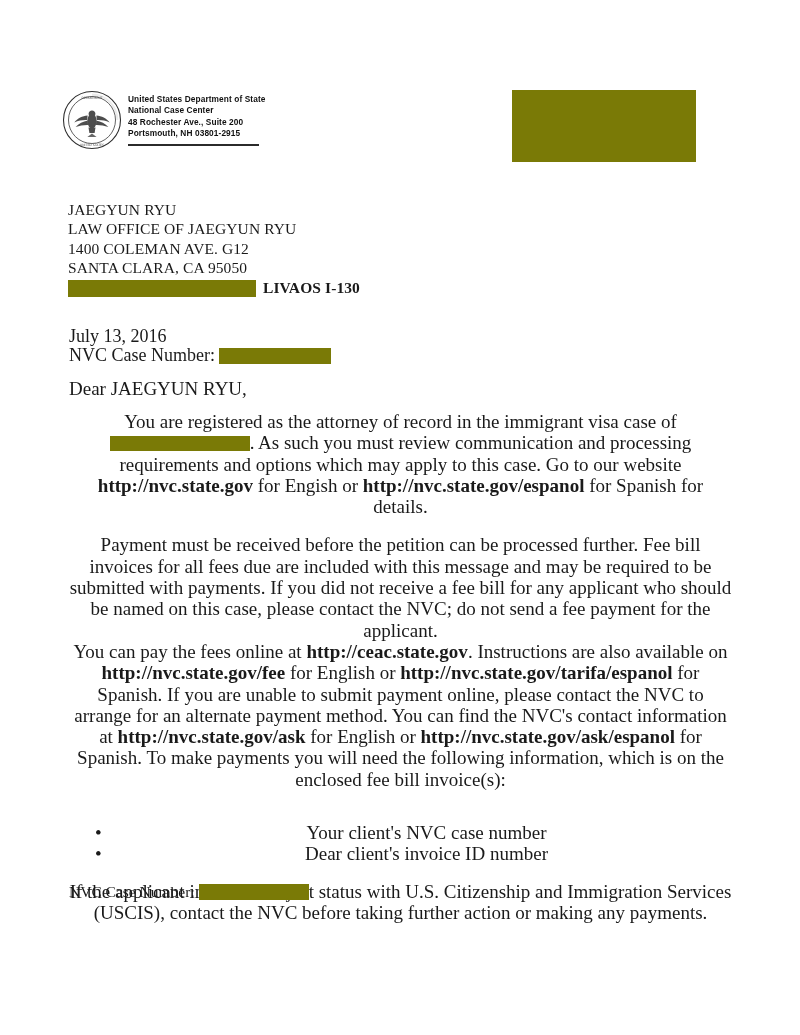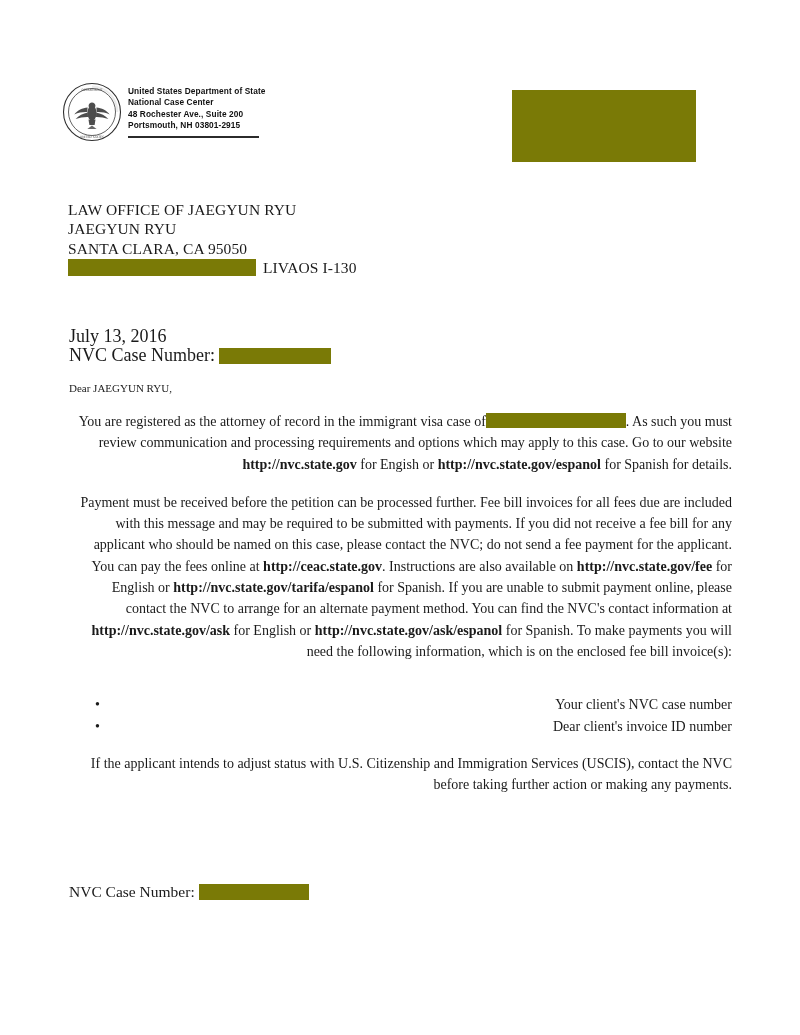--- a/index.html
+++ b/index.html
@@ -18,21 +18,21 @@
   .page {
     position: absolute;
     inset: 0;
     background: #ffffff;
   }
 
   
   .letterhead {
     position: absolute;
     left: 62px;
-    top: 82px;
+    top: 90px;
     display: flex;
     align-items: flex-start;
     justify-content: flex-end;
   }
   .seal {
     width: 60px;
     height: 60px;
     flex: 0 0 60px;
     margin-right: 6px;
   }
@@ -75,22 +75,23 @@
     position: absolute;
     left: 68px;
     top: 200px;
     font-size: 15.5px;
     line-height: 19.4px;
     letter-spacing: 0.1px;
   }
   .addr-line { white-space: nowrap; }
   .addr-case-line {
     display: flex;
-    align-items: center;
+    align-items: flex-end;
     height: 19.4px;
+    font-weight: bold;
   }
   .addr-case-line .redaction {
     width: 188px;
     height: 17px;
   }
   .addr-case-line .case-type {
     margin-left: 7px;
     white-space: nowrap;
   }
 
@@ -110,34 +111,34 @@
   .case-row .redaction {
     width: 112px;
     height: 16px;
     margin-left: 4px;
   }
 
   .salutation {
     position: absolute;
     left: 69px;
     top: 379px;
-    font-size: 11px;
+    font-size: 19px;
     line-height: 19.4px;
     text-align: center;
   }
 
   
   .body {
     position: absolute;
     left: 69px;
     top: 411px;
     width: 663px;
-    font-size: 14px;
+    font-size: 19px;
     line-height: 21.3px;
-    text-align: right;
+    text-align: center;
   }
   .body p {
     margin: 0 0 17px 0;
   }
   .body p.tight {
     margin-bottom: 0;
   }
   .body b { font-weight: bold; }
   .inline-redaction {
     display: inline-block;
@@ -217,22 +218,23 @@
       <div class="lh-line">National Case Center</div>
       <div class="lh-line">48 Rochester Ave., Suite 200</div>
       <div class="lh-line">Portsmouth, NH 03801-2915</div>
       <div class="lh-rule"></div>
     </div>
   </div>
 
   <div class="redaction block-redaction-top"></div>
 
   <div class="addr">
+    <div class="addr-line">JAEGYUN RYU</div>
     <div class="addr-line">LAW OFFICE OF JAEGYUN RYU</div>
-    <div class="addr-line">JAEGYUN RYU</div>
+    <div class="addr-line">1400 COLEMAN AVE. G12</div>
     <div class="addr-line">SANTA CLARA, CA 95050</div>
     <div class="addr-case-line">
       <span class="redaction"></span>
       <span class="case-type">LIVAOS I-130</span>
     </div>
   </div>
 
   <div class="datebox">
     <div>July 13, 2016</div>
     <div class="case-row">

